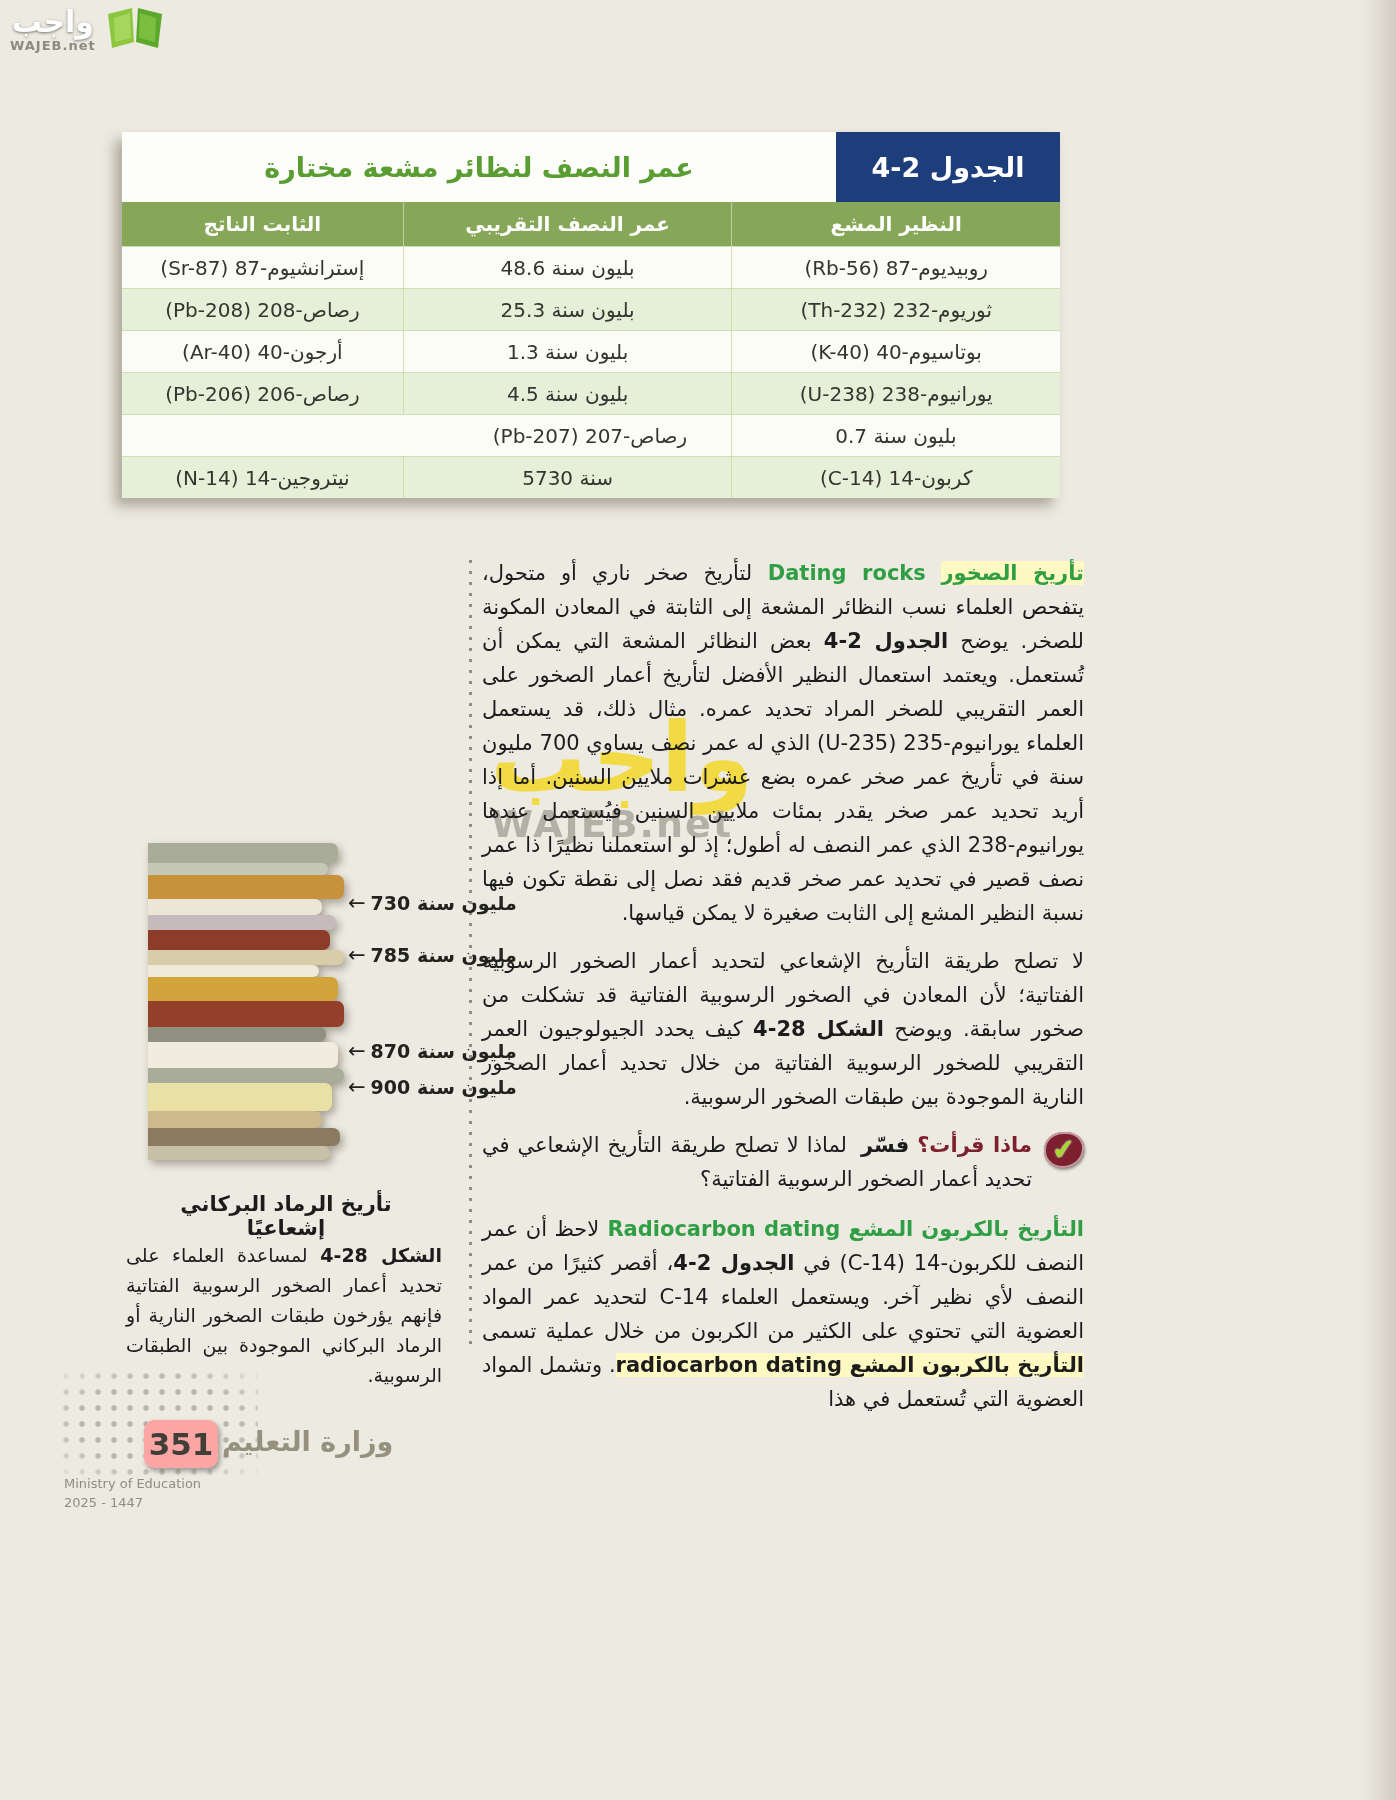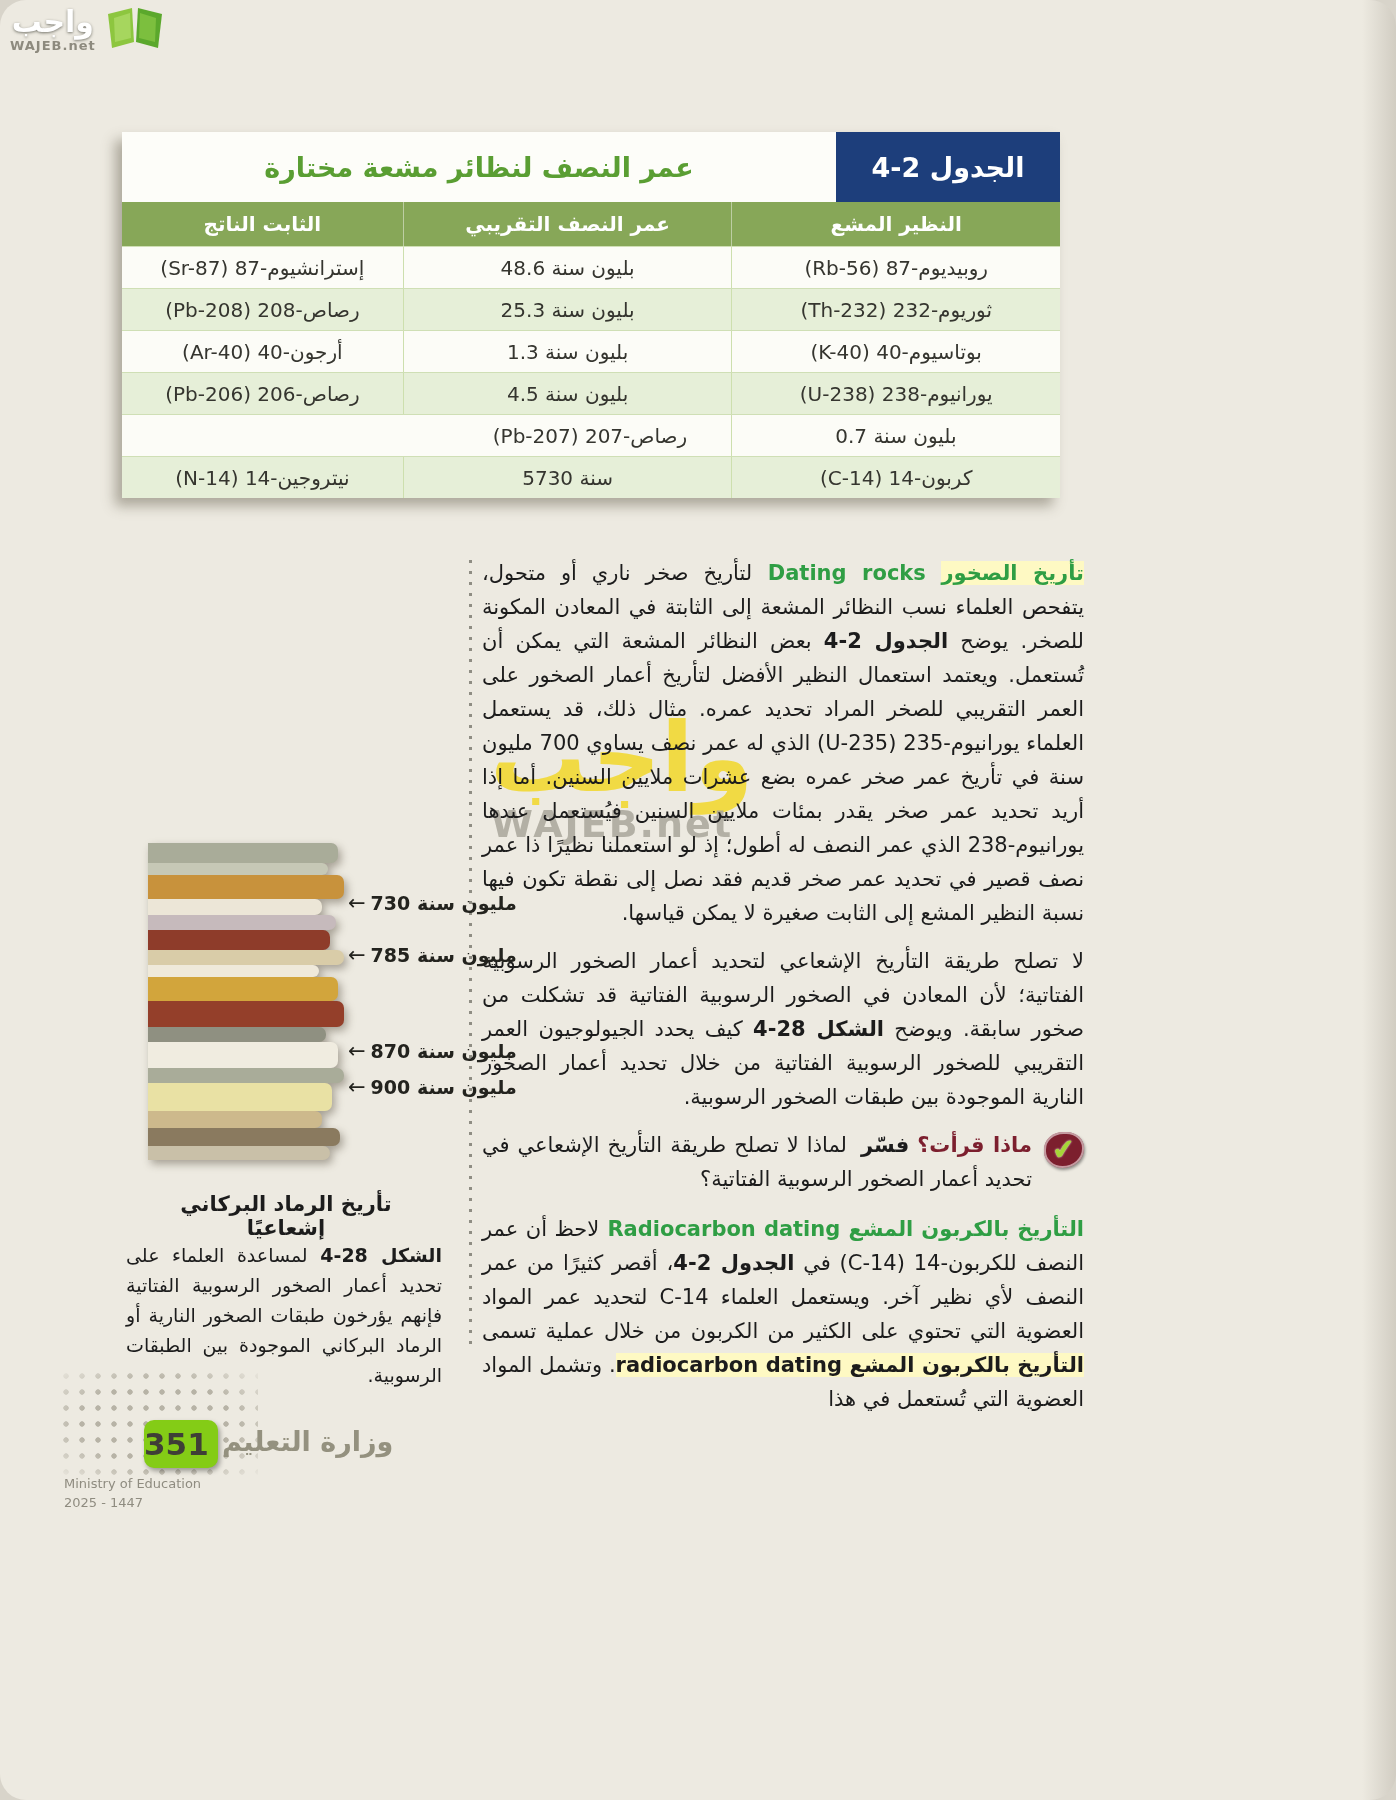--- a/index.html
+++ b/index.html
@@ -1,17 +1,17 @@
 <!DOCTYPE html>
 <html lang="ar" dir="rtl"><head>
 <meta charset="utf-8">
 <style>
   html,body{margin:0;padding:0;}
   body{background:#d8d4ca;font-family:"DejaVu Sans", sans-serif;}
-  .page{position:relative;width:1396px;height:1800px;margin:0 auto;background:#edeae1;overflow:hidden;direction:rtl;border-radius:26px;}
+  .page{position:relative;width:1396px;height:1800px;margin:0 auto;background:#edeae1;overflow:hidden;direction:rtl;}
   .edge-shade{position:absolute;right:0;top:0;width:34px;height:100%;background:linear-gradient(to left, rgba(110,100,85,0.22), rgba(110,100,85,0));pointer-events:none;}
 
   
   .wajeb-logo{position:absolute;left:10px;top:6px;display:flex;direction:ltr;align-items:flex-start;gap:6px;z-index:3;}
   .wl-text{text-align:center;}
   .wl-ar{font-size:30px;font-weight:bold;color:#ffffff;text-shadow:0 1px 3px rgba(90,90,80,.8);line-height:32px;}
   .wl-net{font-size:13px;font-weight:bold;color:#8d8a7e;letter-spacing:1px;}
   .wl-book{display:block;}
 
   
@@ -57,21 +57,21 @@
   .age-labels{position:absolute;left:200px;top:0;width:160px;height:100%;}
   .age-label{position:absolute;display:flex;align-items:center;gap:5px;white-space:nowrap;font-size:19px;font-weight:bold;color:#23231e;direction:ltr;}
   .age-arrow{font-size:21px;font-weight:normal;}
 
   .fig-caption{position:absolute;left:146px;top:1192px;width:280px;text-align:center;font-size:21px;font-weight:bold;color:#1c1c1c;z-index:2;}
   .fig-desc{position:absolute;left:126px;top:1240px;width:316px;font-size:19px;line-height:1.58;color:#1c1c1c;text-align:justify;direction:rtl;z-index:2;margin:0;}
 
   
   .ministry{position:absolute;left:58px;top:1368px;width:300px;height:160px;direction:ltr;z-index:2;}
   .dots{position:absolute;left:0;top:0;width:200px;height:110px;background-image:radial-gradient(#b7b3a6 2.4px, transparent 3px);background-size:16px 16px;-webkit-mask-image:radial-gradient(ellipse at center,#000 55%,transparent 100%);mask-image:radial-gradient(ellipse at center,#000 55%,transparent 100%);}
-  .pagenum{position:absolute;left:86px;top:52px;width:74px;height:48px;background:#84cc16;border-radius:10px;box-shadow:2px 3px 5px rgba(0,0,0,.35);font-size:31px;font-weight:bold;color:#3f3e37;text-align:left;line-height:48px;}
+  .pagenum{position:absolute;left:86px;top:52px;width:74px;height:48px;background:#fca5a5;border-radius:10px;box-shadow:2px 3px 5px rgba(0,0,0,.35);font-size:31px;font-weight:bold;color:#3f3e37;text-align:center;line-height:48px;}
   .min-ar{position:absolute;left:164px;top:58px;font-size:27px;font-weight:bold;color:#94917f;white-space:nowrap;}
   .min-en{position:absolute;left:6px;top:108px;font-size:13px;color:#8f8c80;}
   .min-years{position:absolute;left:6px;top:127px;font-size:13px;color:#8f8c80;text-align:right;}
 </style>
 </head>
 <body>
 
 <div class="page">
   <div class="edge-shade"></div>
 

